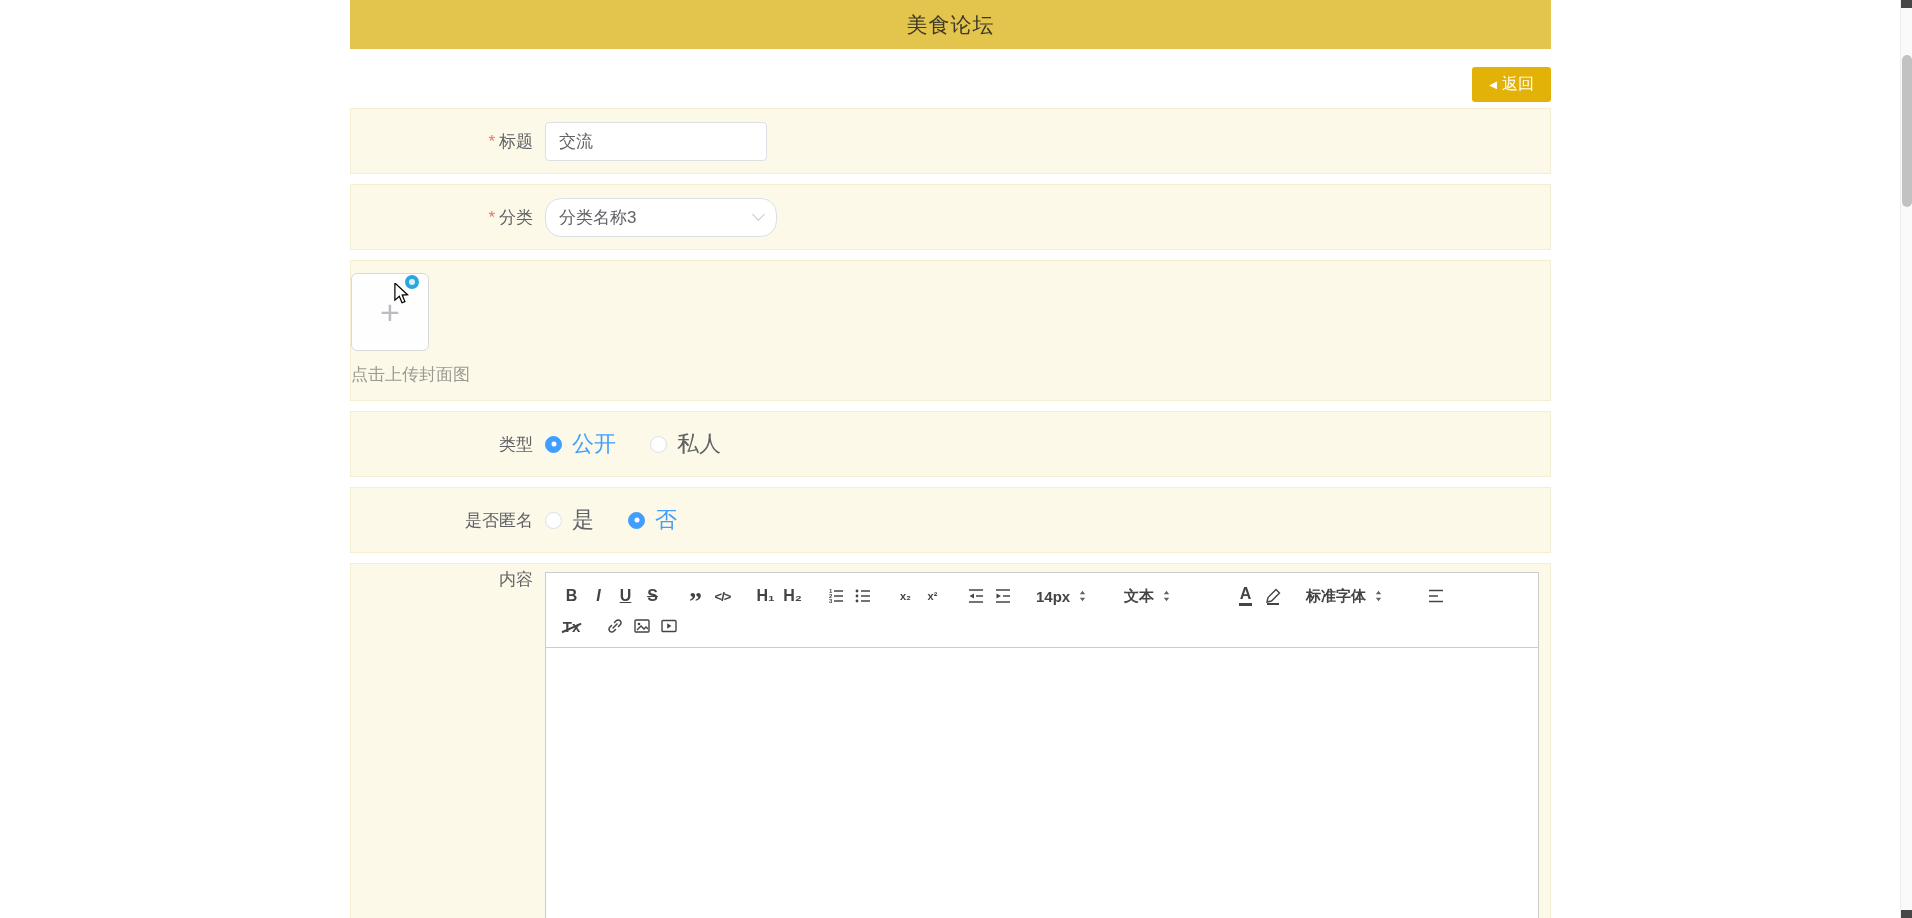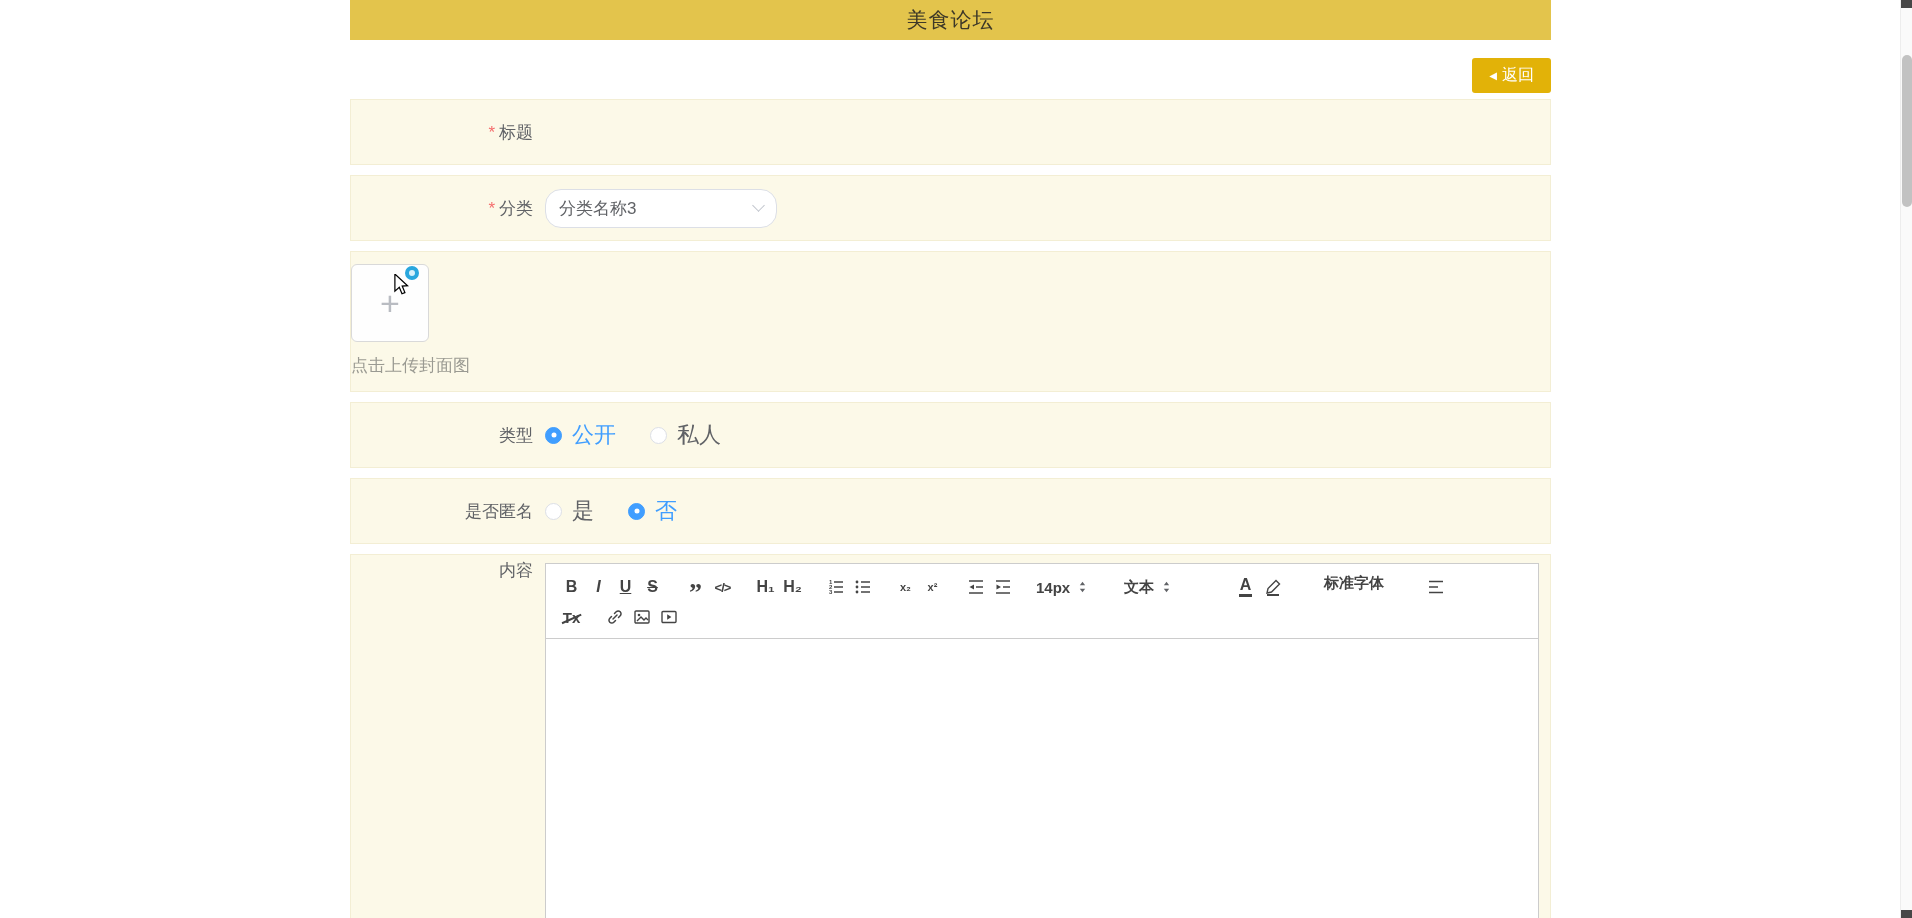--- a/index.html
+++ b/index.html
@@ -2,21 +2,21 @@
 <html><head>
 <meta charset="utf-8">
 <style>
   * { box-sizing: border-box; margin: 0; padding: 0; }
   html, body { width: 1912px; height: 918px; overflow: hidden; background: #ffffff;
     font-family: "Liberation Sans", "DejaVu Sans", sans-serif; }
 
   .container { margin-left: 350px; width: 1201px; }
 
   
-  .app-header { height: 40px; background: #e3c44c; display: flex; align-items: center;
+  .app-header { height: 49px; background: #e3c44c; display: flex; align-items: center;
     justify-content: center; }
   .app-header .title { font-size: 21px; color: #3d3828; letter-spacing: 1px; }
 
   
   .actions-row { display: flex; justify-content: flex-end; margin-top: 18px; margin-bottom: 6px; }
   .back-btn { display: inline-flex; align-items: center; gap: 5px; height: 35px; padding: 0 17px;
     background: #e2b208; color: #fff; border: none; border-radius: 3px; font-size: 16px;
     cursor: pointer; font-family: inherit; }
   .back-btn .tri { font-size: 10px; line-height: 1; }
 
@@ -85,21 +85,21 @@
   .tb-btn.script { font-size: 11px; }
   .color-a { border-bottom: 3px solid #444; line-height: 1.05; padding: 0 1px; }
   .tb-btn.clean { position: relative; font-size: 15px; }
   .tb-btn.clean::after { content: ""; position: absolute; left: 3px; right: 3px; top: 52%;
     height: 1.5px; background: #444; transform: rotate(-24deg); }
   .picker { display: inline-flex; align-items: center; gap: 8px; height: 26px;
     padding: 0 4px; cursor: pointer; border: none; background: none; font-family: inherit; }
   .picker .pk-label { font-size: 15px; color: #444; font-weight: bold; }
   .picker.size-picker { min-width: 72px; }
   .picker.style-picker { min-width: 96px; }
-  .picker.font-picker { min-width: 104px; flex-direction: column; }
+  .picker.font-picker { min-width: 104px; }
   .ql-content { height: 300px; background: #fff; cursor: text; }
 
   
   .scrollbar { position: fixed; right: 0; top: 0; width: 12px; height: 918px;
     background: #fafafa; border-left: 1px solid #ededed; }
   .scroll-thumb { position: absolute; top: 55px; left: 1px; width: 10px; height: 152px;
     background: #c2c2c2; border-radius: 5px; }
   .scroll-corner-top { position: absolute; top: 0; left: 0; width: 12px; height: 8px;
     background: #474747; }
   .scroll-corner-bottom { position: absolute; bottom: 0; left: 0; width: 12px; height: 8px;
@@ -119,20 +119,23 @@
   <div class="actions-row">
     <button class="back-btn">
       <span class="tri">◀</span>
       <span>返回</span>
     </button>
   </div>
 
   <div class="form-row">
     <div class="label-col">
       <span class="req">*</span><span>标题</span>
+    </div>
+    <div class="control-col">
+      <input class="text-input" type="text" value="交流" style="">
     </div>
   </div>
 
   <div class="form-row">
     <div class="label-col">
       <span class="req">*</span><span>分类</span>
     </div>
     <div class="control-col">
       <div class="select-box">
         <span class="sel-text">分类名称3</span>

